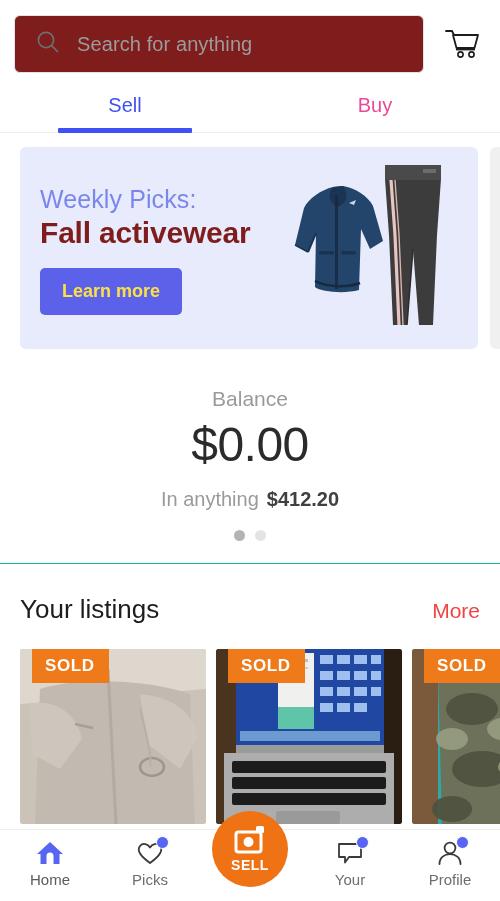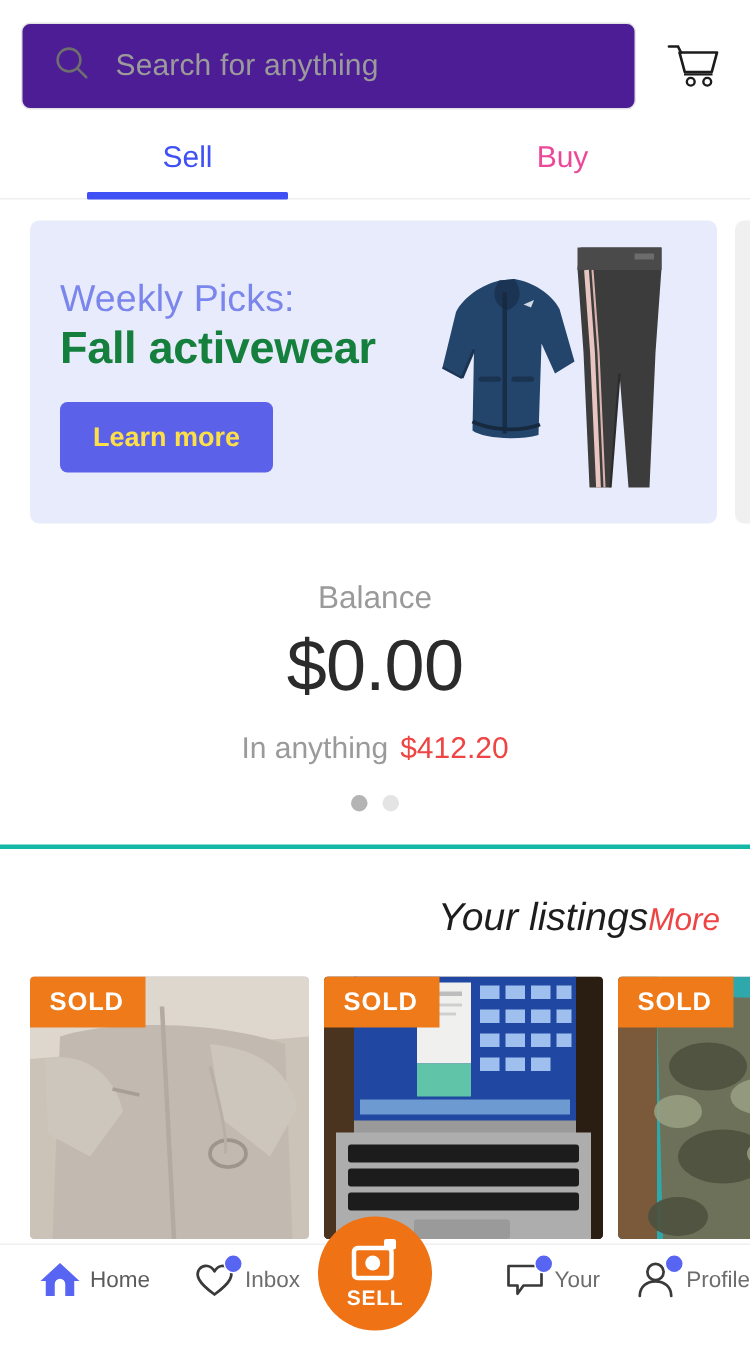--- a/index.html
+++ b/index.html
@@ -14,21 +14,21 @@
   
   .search-row {
     display: flex; align-items: center;
     padding: 10px 14px 0 14px;
     gap: 14px; height: 78px;
   }
   .search-box {
     flex: 1; height: 58px;
     border: 1px solid #e3e3e3; border-radius: 6px;
     display: flex; align-items: center; gap: 16px;
-    padding: 0 20px; background: #4c1d95;
+    padding: 0 20px; background: #7f1d1d;
   }
   .search-placeholder {
     color: #9b9b9b; font-size: 20px; letter-spacing: .1px;
   }
   .cart-btn { width: 48px; height: 48px; display:flex; align-items:center; justify-content:center; }
 
   
   .tabs {
     position: relative;
     display: flex; height: 55px; border-bottom: 1px solid #eeeeee;
@@ -48,71 +48,70 @@
   .promo-wrap { padding: 14px 0 10px 0; overflow: hidden; }
   .promo-track { display: flex; gap: 12px; padding-left: 20px; }
   .promo-card {
     flex: 0 0 458px; height: 202px;
     background: #e8ebfb; border-radius: 6px;
     position: relative; overflow: hidden;
   }
   .promo-card.ghost { flex: 0 0 458px; background: #f0f0f0; }
   .promo-text { position: absolute; left: 20px; top: 38px; }
   .promo-kicker { font-size: 25px; color: #7b86ec; letter-spacing: .1px; }
-  .promo-title { font-size: 30px; font-weight: bold; color: #15803d; margin-top: 2px; letter-spacing: -.2px; }
+  .promo-title { font-size: 30px; font-weight: bold; color: #7f1d1d; margin-top: 2px; letter-spacing: -.2px; }
   .promo-btn {
     margin-top: 18px; display: inline-block;
     background: #5b62e9; color: #fde047; font-weight: bold;
     font-size: 18px; padding: 13px 22px; border-radius: 5px;
     border: none; cursor: pointer;
   }
   .promo-art { position: absolute; right: 18px; top: 12px; width: 185px; height: 180px; }
 
   
   .balance {
-    padding-top: 28px; text-align: center; border-bottom: 3px solid #14b8a6;
+    padding-top: 28px; text-align: center; border-bottom: 1px solid #14b8a6;
     padding-bottom: 22px;
   }
   .balance-label { font-size: 21px; color: #9a9a9a; }
   .balance-amount { font-size: 48px; color: #2b2b2b; margin-top: 6px; letter-spacing: -.5px; }
   .balance-sub { margin-top: 16px; font-size: 20px; color: #9a9a9a; }
-  .balance-sub b { color: #ef4444; font-weight: normal; margin-left: 8px; }
+  .balance-sub b { color: #404040; font-weight: bold; margin-left: 8px; }
   .dots { display: flex; gap: 10px; justify-content: center; margin-top: 19px; }
   .dot { width: 11px; height: 11px; border-radius: 50%; background: #e4e4e4; }
   .dot.on { background: #b4b4b4; }
 
   
   .listings { padding: 30px 0 0 0; }
   .listings-head {
-    display: flex; align-items: baseline; justify-content: flex-end;
+    display: flex; align-items: baseline; justify-content: space-between;
     padding: 0 20px 0 20px;
-    font-style: italic;
   }
   .listings-title { font-size: 26px; color: #1d1d1d; }
   .listings-more { font-size: 21px; color: #ef4444; cursor: pointer; }
   .cards { display: flex; gap: 10px; padding: 24px 0 0 20px; overflow: hidden; }
   .card {
     flex: 0 0 186px; height: 175px; border-radius: 3px;
     position: relative; overflow: hidden; background: #ccc;
   }
   .sold {
-    position: absolute; left: 0; top: 0; z-index: 3;
+    position: absolute; left: 12px; top: 0; z-index: 3;
     background: #ee7a19; color: #fff; font-weight: bold;
     font-size: 17px; letter-spacing: .6px;
     padding: 7px 14px 7px 13px;
   }
 
   
   .bottom-nav {
     position: absolute; left: 0; bottom: 0; width: 500px; height: 72px;
     background: #fff; border-top: 1px solid #efefef;
     display: flex; align-items: flex-start; padding-top: 8px;
   }
   .nav-item {
-    flex: 1; display: flex; align-items: center;
+    flex: 1; display: flex; flex-direction: column; align-items: center;
     gap: 3px; position: relative; cursor: pointer; justify-content: flex-end;
   }
   .nav-ico { position: relative; width: 34px; height: 30px; display:flex; align-items:center; justify-content:center;}
   .nav-label { font-size: 15px; color: #6d6d6d; }
   .nav-item.active .nav-label { color: #5b5b5b; }
   .badge {
     position: absolute; right: -2px; top: -2px;
     width: 13px; height: 13px; border-radius: 50%;
     background: #5865f2; border: 1.5px solid #fff;
   }
@@ -317,21 +316,21 @@
       <span class="nav-label">Home</span>
     </div>
 
     <div class="nav-item">
       <span class="nav-ico">
         <svg width="30" height="26" viewBox="0 0 30 26">
           <path d="M15 23 C4 15 2 10 5 6 C8 2.2 13 4 15 7.5 C17 4 22 2.2 25 6 C28 10 26 15 15 23 Z" fill="none" stroke="#3a3a3a" stroke-width="1.8" stroke-linejoin="round"></path>
         </svg>
         <span class="badge"></span>
       </span>
-      <span class="nav-label">Inbox</span>
+      <span class="nav-label">Picks</span>
     </div>
 
     <div class="nav-item sell-slot">
       <span class="nav-ico"></span>
       <span class="nav-label">SELL</span>
     </div>
 
     <div class="nav-item">
       <span class="nav-ico">
         <svg width="30" height="26" viewBox="0 0 30 26">

